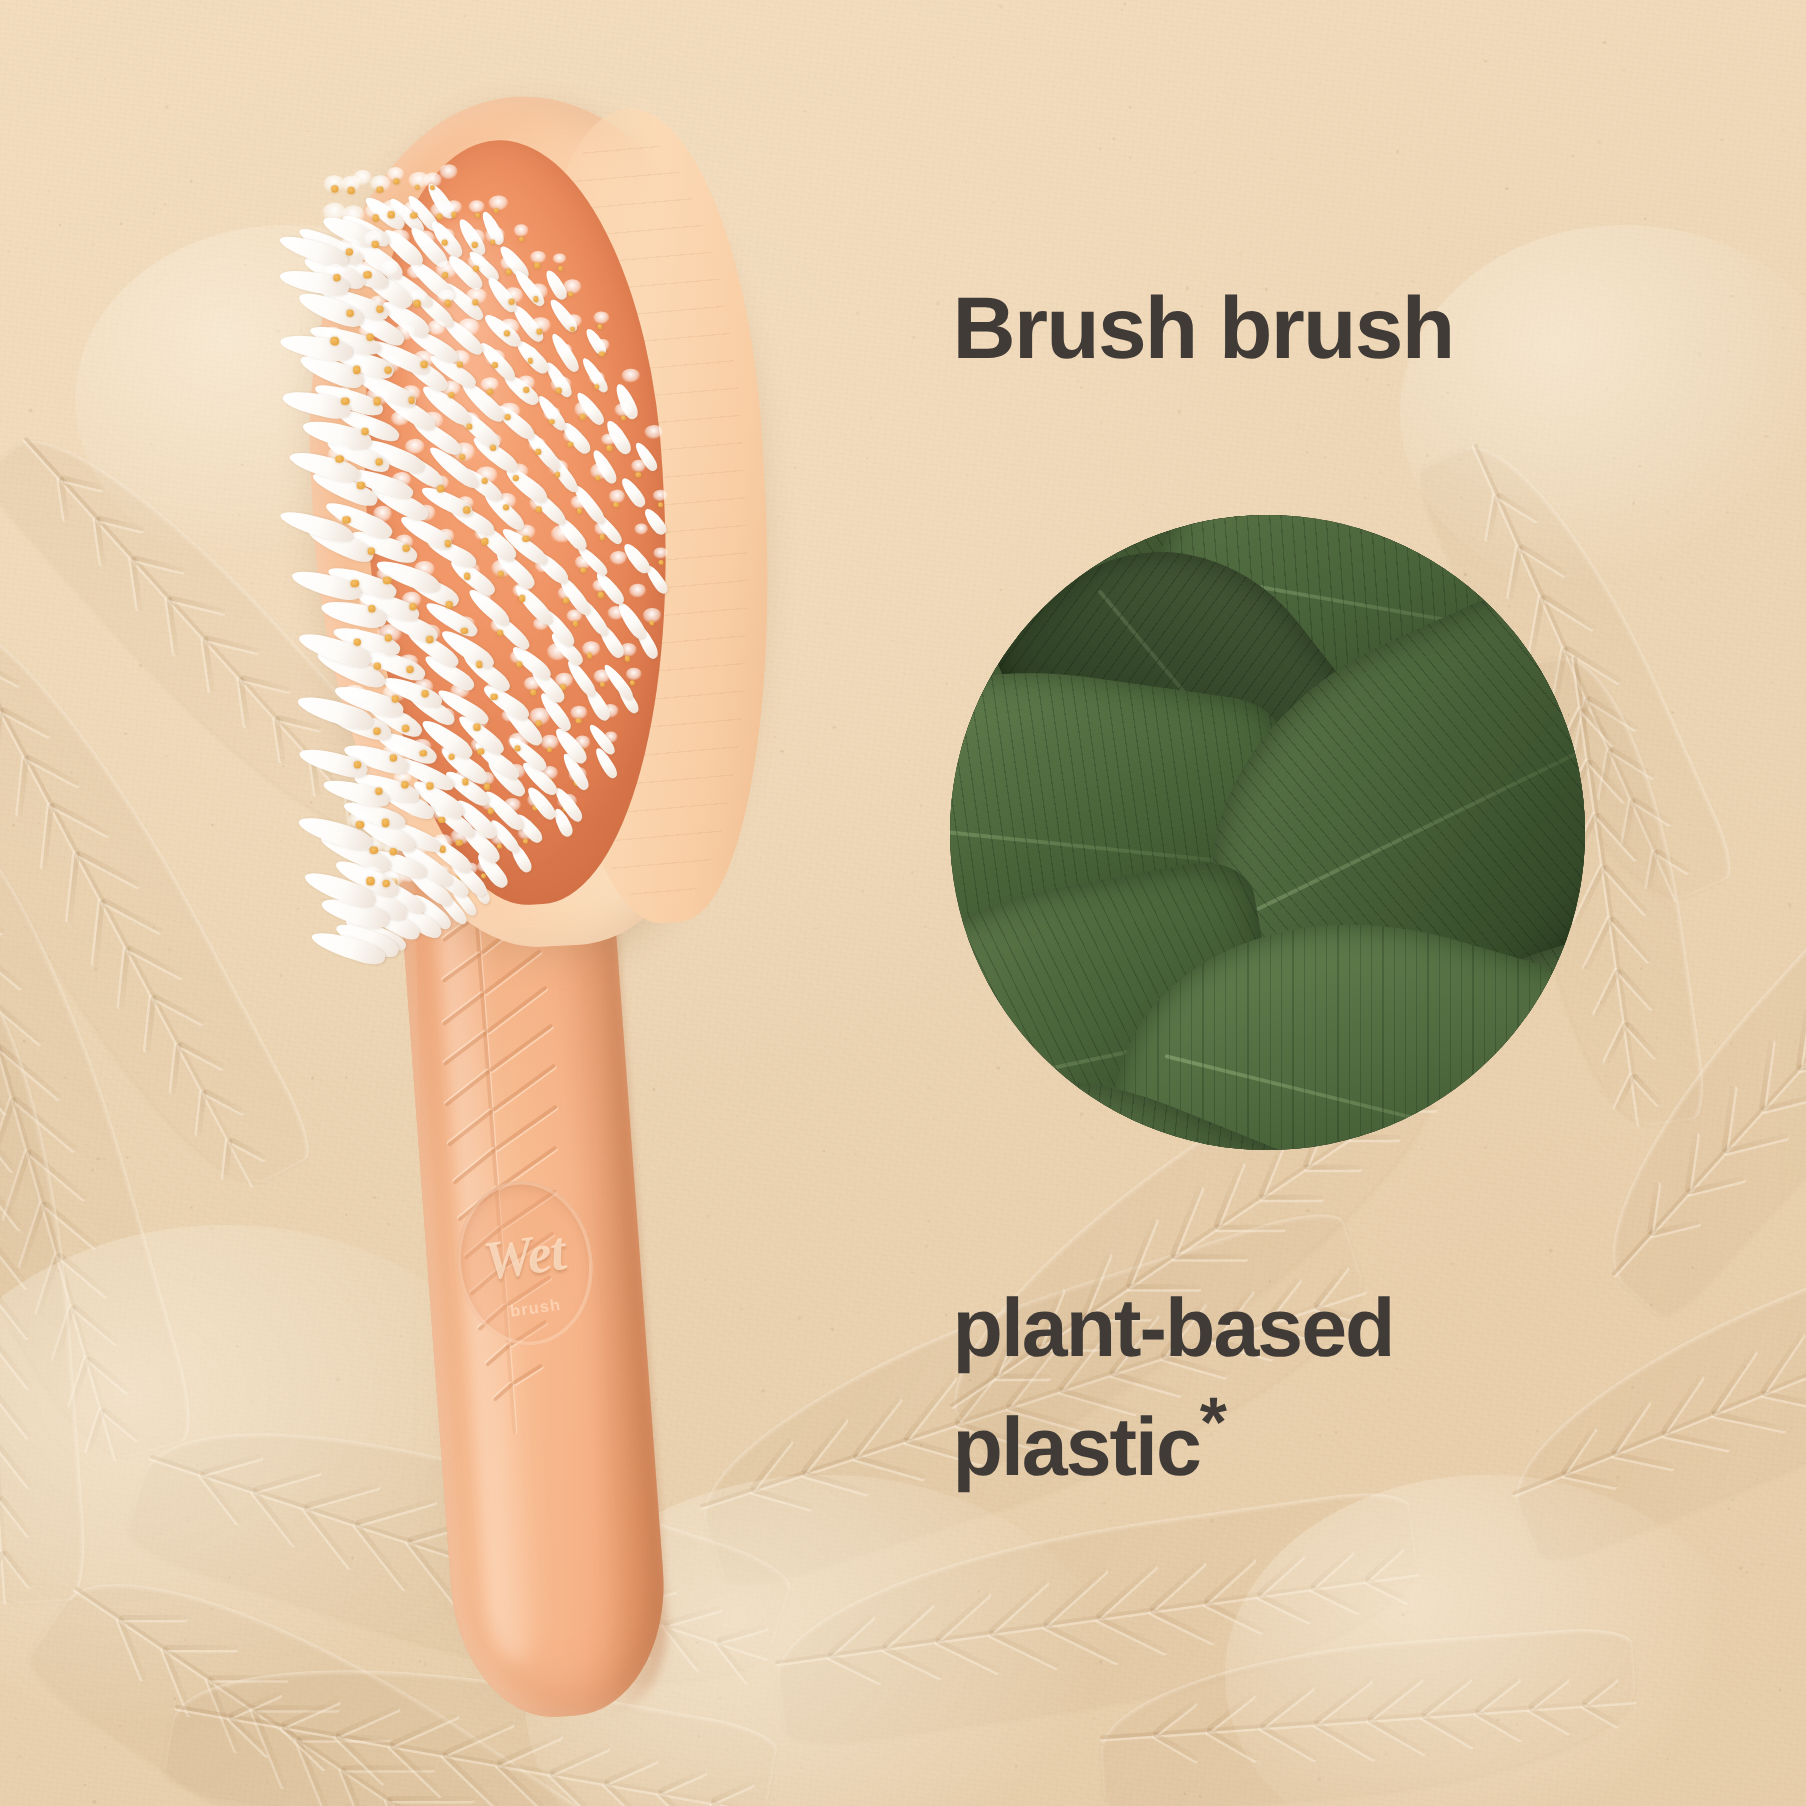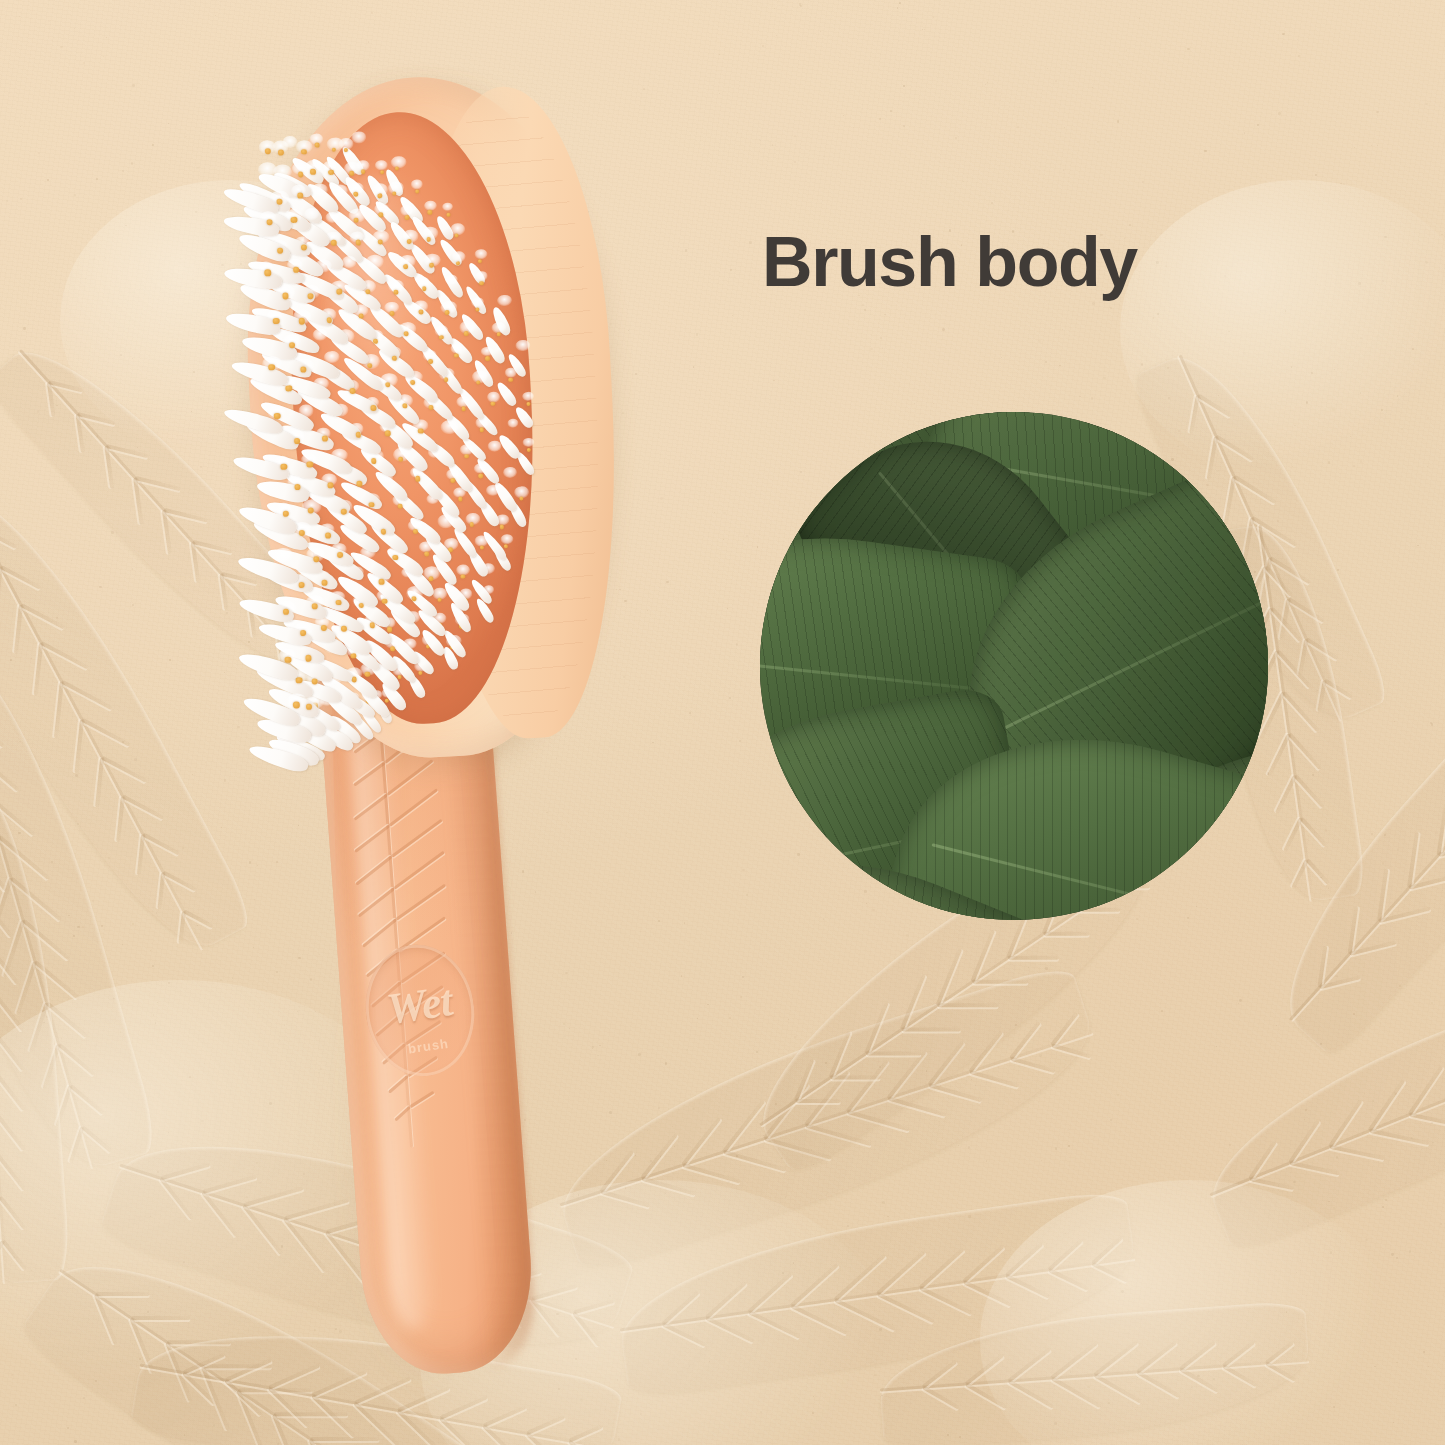--- a/index.html
+++ b/index.html
@@ -2221,21 +2221,21 @@
           <div class="bristle" style="left:118.0px;top:616.5px;width:9.3px;height:24.1px;transform:rotate(-25.8deg);z-index:2;"></div>
           <div class="fluff" style="left:115.7px;top:608.5px;width:11.9px;height:9.3px;z-index:3;"></div>
           <div class="tip" style="left:119.4px;top:618.5px;width:4.1px;height:4.1px;z-index:4;"></div>
         </div>
     </div>
   </div>
 
   <div id="content">
 
     <div class="headline">
-      <span>Brush body</span>
+      <span>Brush brush</span>
     </div>
 
     <div class="badge">
       <div class="leafscene" id="leafscene">
           <div class="leaf-dark" style="left:22%;top:-8%;width:26%;height:26%;transform:rotate(20deg);z-index:1;"></div>
           <div class="leaf-dark" style="left:58%;top:6%;width:22%;height:22%;transform:rotate(-14deg);z-index:1;"></div>
           <div class="leaf-dark" style="left:86%;top:10%;width:24%;height:26%;transform:rotate(40deg);z-index:1;"></div>
           <div class="leaf-dark" style="left:4%;top:20%;width:18%;height:18%;transform:rotate(-30deg);z-index:1;"></div>
           <div class="leaf-dark" style="left:48%;top:44%;width:16%;height:16%;transform:rotate(25deg);z-index:1;"></div>
           <div class="leaf" style="left:-6%;top:-4%;width:62%;height:52%;transform:rotate(-18deg);z-index:2;filter:brightness(0.85);">
@@ -2271,15 +2271,19 @@
             <div class="midrib"></div>
           </div>
           <div class="leaf" style="left:84%;top:18%;width:40%;height:44%;transform:rotate(-36deg);z-index:3;filter:brightness(0.72);">
             <div class="midrib"></div>
           </div>
         </div>
       <div class="badge-vignette"></div>
       <div class="badge-pct">58%</div>
     </div>
 
+    <div class="subline">
+      <span>plant-based</span>
+      <span class="l2"><span>plastic</span><span class="asterisk">*</span></span>
+    </div>
 
   </div>
 </div>
 
 </body></html>

